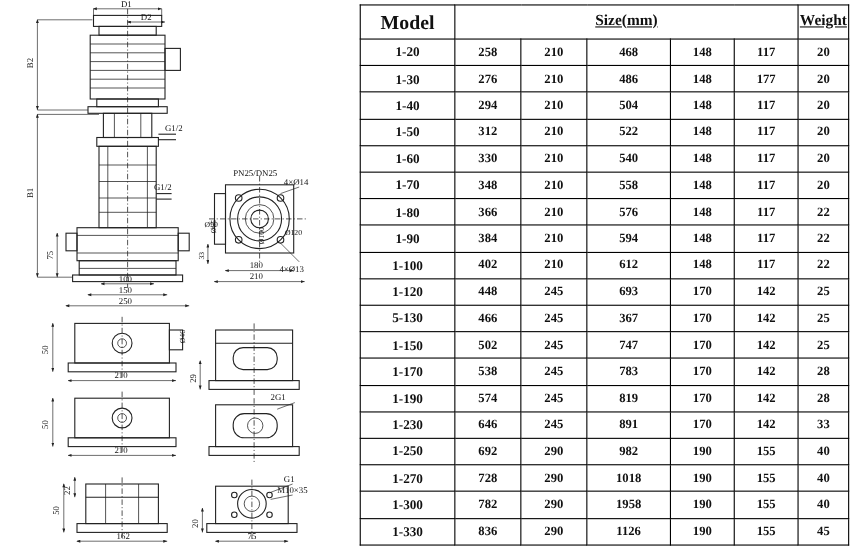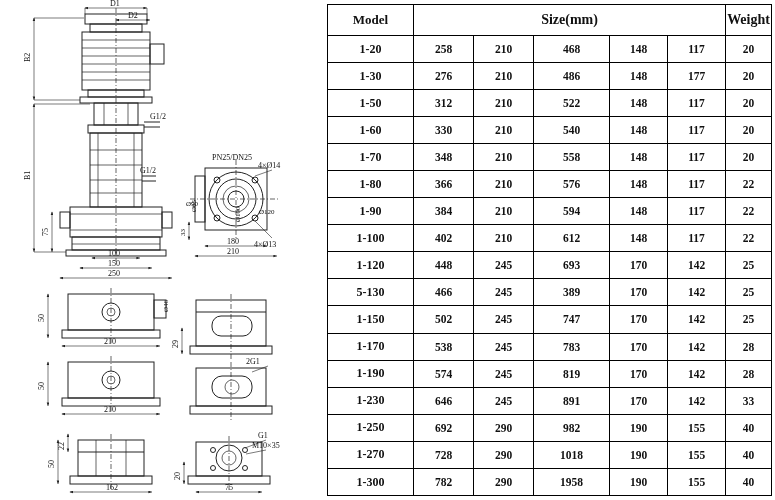--- a/index.html
+++ b/index.html
@@ -28,22 +28,22 @@
   }
   table.spec th, table.spec td{
     border:1px solid #000;
     text-align:center;
     vertical-align:middle;
     font-size:11.5px;
     font-weight:bold;
     padding:0;
     line-height:1.05;
   }
-  table.spec th.big{font-size:14px;}
-  table.spec th.modelhdr{font-size:13px;}
+  table.spec th.big{font-size:14px;text-decoration:underline;}
+  table.spec th.modelhdr{font-size:18px;}
   table.spec td.model{font-size:12px;}
   .col-model{width:86px;}
   .col-b1{width:60px;}
   .col-b2{width:60px;}
   .col-sum{width:76px;}
   .col-d1{width:58px;}
   .col-d2{width:58px;}
   .col-w{width:46px;}
   .hdr-row1 th{height:30px;}
   .hdr-row2 th{height:26px;}
@@ -307,20 +307,29 @@
           <tr>
             <td class="model">1-30</td>
             <td>276</td>
             <td>210</td>
             <td>486</td>
             <td>148</td>
             <td>177</td>
             <td>20</td>
           </tr>
           <tr>
+            <td class="model">1-40</td>
+            <td>294</td>
+            <td>210</td>
+            <td>504</td>
+            <td>148</td>
+            <td>117</td>
+            <td>20</td>
+          </tr>
+          <tr>
             <td class="model">1-50</td>
             <td>312</td>
             <td>210</td>
             <td>522</td>
             <td>148</td>
             <td>117</td>
             <td>20</td>
           </tr>
           <tr>
             <td class="model">1-60</td>
@@ -373,21 +382,21 @@
             <td>245</td>
             <td>693</td>
             <td>170</td>
             <td>142</td>
             <td>25</td>
           </tr>
           <tr>
             <td class="model">5-130</td>
             <td>466</td>
             <td>245</td>
-            <td>389</td>
+            <td>367</td>
             <td>170</td>
             <td>142</td>
             <td>25</td>
           </tr>
           <tr>
             <td class="model">1-150</td>
             <td>502</td>
             <td>245</td>
             <td>747</td>
             <td>170</td>
@@ -441,17 +450,26 @@
           </tr>
           <tr>
             <td class="model">1-300</td>
             <td>782</td>
             <td>290</td>
             <td>1958</td>
             <td>190</td>
             <td>155</td>
             <td>40</td>
           </tr>
+          <tr>
+            <td class="model">1-330</td>
+            <td>836</td>
+            <td>290</td>
+            <td>1126</td>
+            <td>190</td>
+            <td>155</td>
+            <td>45</td>
+          </tr>
         </tbody>
     </table>
   </div>
 
 </div>
 
 </body></html>

